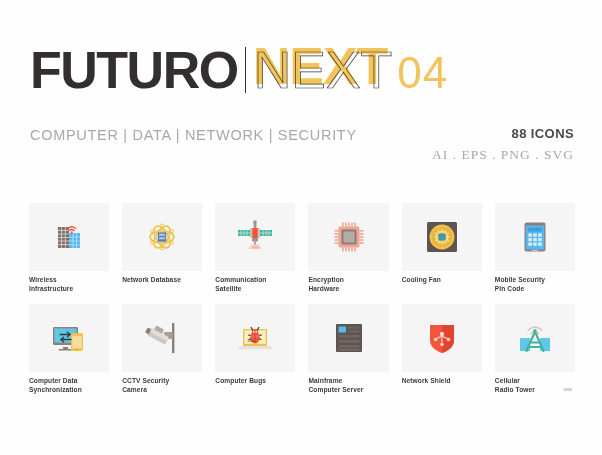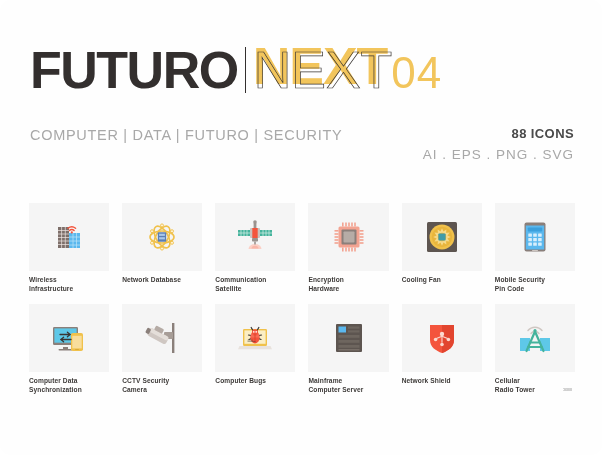--- a/index.html
+++ b/index.html
@@ -49,21 +49,21 @@
     letter-spacing: 0px;
     line-height: 52px;
     color: transparent;
     -webkit-text-stroke: 0.7px #3a3633;
     pointer-events: none;
   }
   .t-num {
     font-size: 44px; font-weight: 300;
     color: #f2c55c;
     line-height: 46px;
-    margin-left: 4px;
+    margin-left: 10px;
     letter-spacing: 1px;
   }
 
   
   .sub-left {
     position: absolute;
     left: 30px; top: 125px;
     font-size: 14.5px;
     font-weight: 300;
     letter-spacing: 0.7px;
@@ -78,20 +78,21 @@
   .icons-count {
     font-size: 13px; font-weight: 700;
     color: #4a4a4a; letter-spacing: 0.4px;
     line-height: 19px;
   }
   .formats {
     font-size: 13.5px; font-weight: 300;
     color: #a8a8a8; letter-spacing: 1px;
     line-height: 20px;
     margin-top: 2px;
+    font-family: Liberation Serif, serif;
   }
 
   
   .grid {
     position: absolute;
     left: 29px; top: 203px;
     width: 546px;
     display: grid;
     grid-template-columns: repeat(6, 1fr);
     column-gap: 13px;
@@ -131,21 +132,21 @@
     <span class="t-futuro">FUTURO</span>
     <span class="t-sep"></span>
     <span class="t-next-wrap">
       <span class="t-next">NEXT</span>
       <span class="t-next-outline">NEXT</span>
     </span>
     <span class="t-num">04</span>
   </div>
 
   <div class="sub-left">
-    <div>COMPUTER | DATA | FUTURO | SECURITY</div>
+    <div>COMPUTER | DATA | NETWORK | SECURITY</div>
   </div>
 
   <div class="sub-right">
     <div class="icons-count">88 ICONS</div>
     <div class="formats">AI . EPS . PNG . SVG</div>
   </div>
 
   <div class="grid">
 
     <div class="cell">

